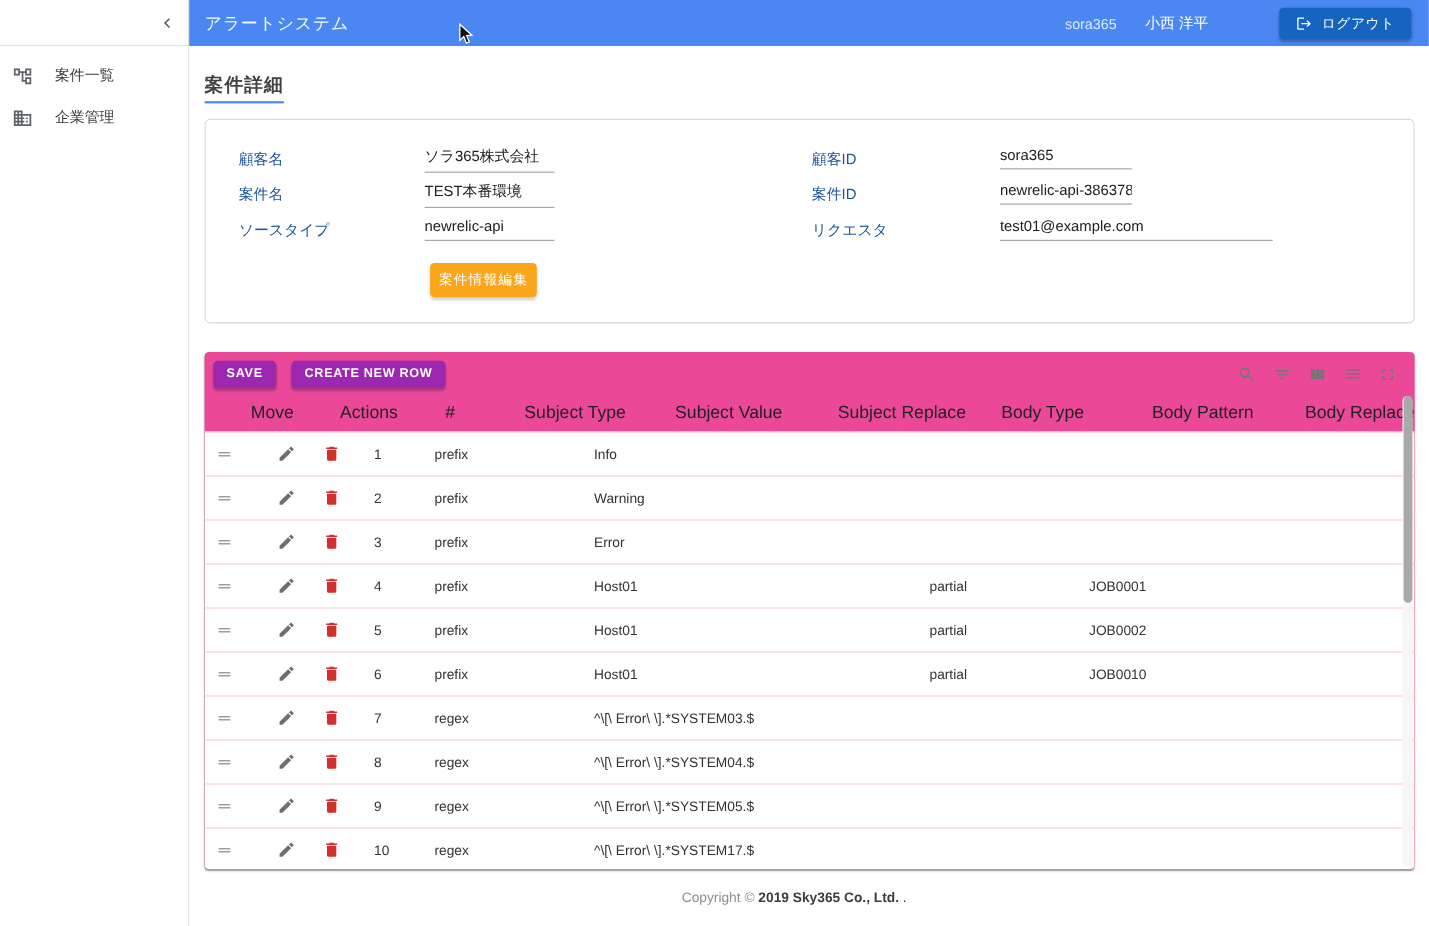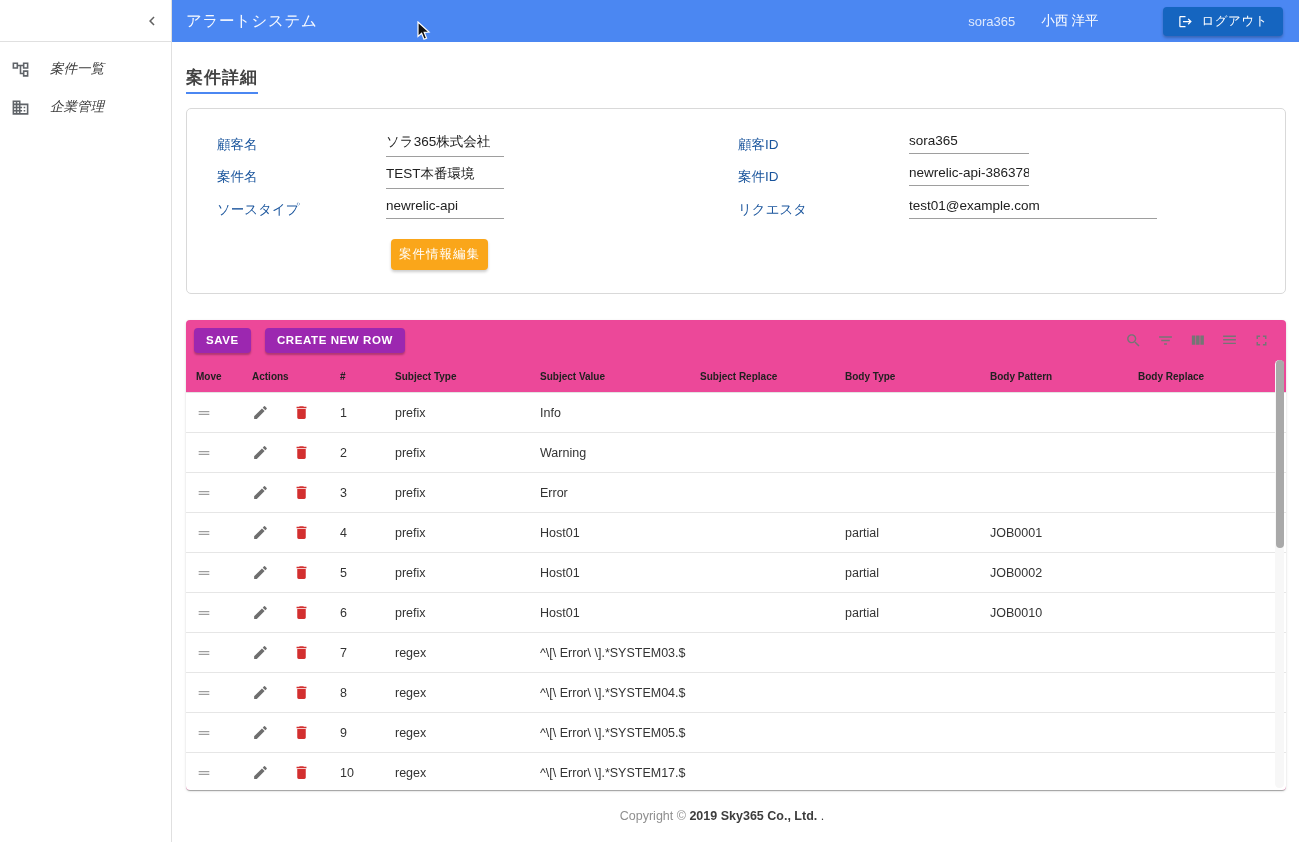--- a/index.html
+++ b/index.html
@@ -11,21 +11,21 @@
   .sidebar { position:absolute; left:0; top:0; width:172px; height:842px;
     background:#fff; border-right:1px solid #e0e0e0; }
   .sidebar-header { height:42px; border-bottom:1px solid #e0e0e0;
     display:flex; align-items:center; justify-content:flex-end; padding-right:8px; }
   .collapse-btn { width:22px; height:22px; display:flex; align-items:center; justify-content:center;
     color:#616161; cursor:pointer; }
   .side-list { padding-top:8px; }
   .side-item { height:38px; display:flex; align-items:center; gap:20px;
     padding-left:11px; cursor:pointer; }
   .side-item .ic { width:19px; height:19px; color:#5f6368; flex:0 0 auto; display:flex; }
-  .side-item .lbl { font-size:13.5px; color:#3a3a3a; white-space:nowrap;font-style:italic; }
+  .side-item .lbl { font-size:13.5px; color:#3a3a3a; white-space:nowrap; }
 
   
   .appbar { position:absolute; left:172px; top:0; width:1127px; height:42px;
     background:#4b87f2; display:flex; align-items:center; padding:0 16px 0 14px; }
   .app-title { color:rgba(255,255,255,0.96); font-size:15.5px; letter-spacing:0.6px; }
   .appbar-right { margin-left:auto; display:flex; align-items:center; gap:26px; }
   .user-id { color:rgba(255,255,255,0.82); font-size:13px; }
   .user-name { color:#fff; font-size:13.5px; margin-right:38px;font-family:Liberation Serif, serif; }
   .logout-btn { background:#1565c0; color:#fff; border:none; border-radius:4px;
     height:29px; padding:0 15px; display:flex; align-items:center; gap:9px;
@@ -56,21 +56,21 @@
   .t-toolbar { height:40px; display:flex; align-items:center; padding:0 16px 0 8px; }
   .btn-purple { background:#9c27b0; color:#fff; border:none; border-radius:4px;
     height:25px; padding:0 12px; font-size:11.5px; font-weight:bold; letter-spacing:0.6px;
     cursor:pointer; box-shadow:0 2px 2px rgba(0,0,0,0.25); margin-right:14px; font-family:inherit; }
   .t-icons { margin-left:auto; display:flex; align-items:center; gap:15px; }
   .t-icons .tico { width:17px; height:17px; color:#757575; cursor:pointer; display:flex; }
   .t-icons .tico svg { width:17px; height:17px; }
 
   .thead { height:33px; display:flex; align-items:center; padding-left:10px;
     border-bottom:1px solid #e3e3e3; }
-  .thead .hc { font-size:10px; font-weight:bold; color:#212121; white-space:nowrap; }
+  .thead .hc { font-size:16px; font-weight:normal; color:#212121; white-space:nowrap;margin-left:32px; }
   .trow { height:40px; display:flex; align-items:center; padding-left:10px;
     border-bottom:1px solid #e6e6e6; background:#fff; }
   .cell { font-size:12.5px; color:#333; white-space:nowrap; overflow:hidden; }
   .c0{width:46px;} .c1{width:98px; display:flex; align-items:center; gap:24px; padding-left:10px;}
   .c2{width:55px;} .c3{width:145px;} .c4{width:160px;} .c5{width:145px;}
   .c6{width:145px;} .c7{width:148px;} .c8{width:128px;}
   .drag { color:#9e9e9e; display:flex; cursor:grab; } .drag svg{width:16px;height:16px;}
   .icon-btn { display:flex; cursor:pointer; } .icon-btn svg{width:17px;height:17px;}
   .pencil { color:#6e6e6e; } .trash { color:#d32f2f; }
 

